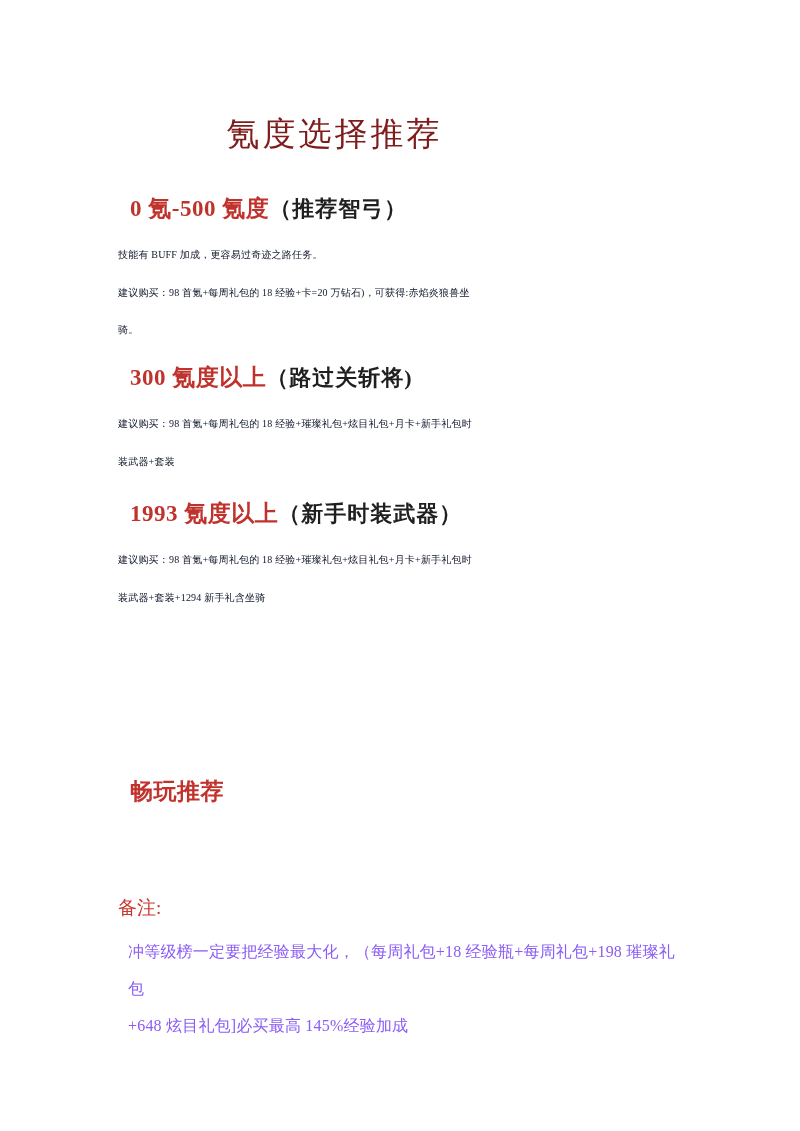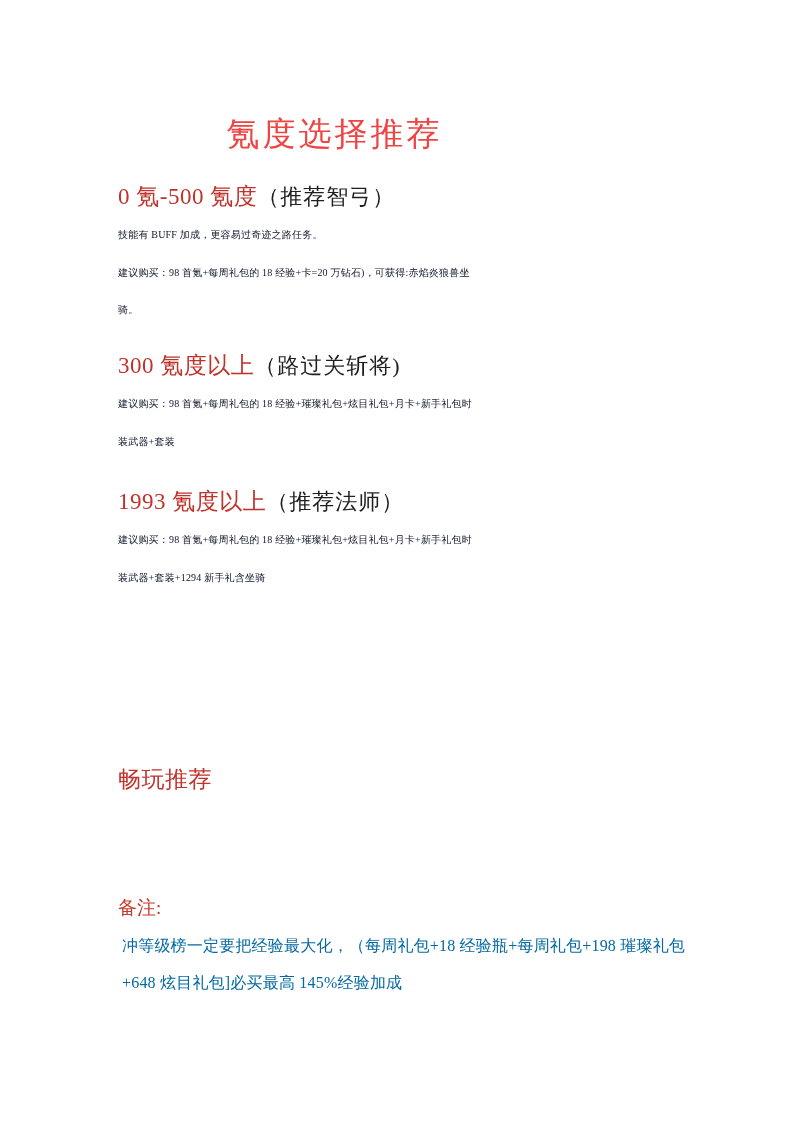--- a/index.html
+++ b/index.html
@@ -19,32 +19,32 @@
   .doc-title {
     position: absolute;
     top: 92px;
     left: 0;
     width: 669px;
     text-align: center;
     font-size: 33px;
     line-height: 40px;
     letter-spacing: 3px;
     font-weight: 400;
-    color: #ef4444;
+    color: #7f1d1d;
   }
   .sec {
     position: absolute;
     left: 118px;
     width: 572px;
   }
   .sec .head {
-    margin: 0;
+    margin: 12px;
     font-size: 23px;
     line-height: 30px;
-    font-weight: 400;
+    font-weight: 700;
     color: #C0322C;
     letter-spacing: 0.5px;
   }
   .sec .head .head-black {
     color: #1f1f1f;
     font-size: 22px;
     letter-spacing: 1px;
   }
   .sec .body {
     margin: 4px 8px 0 0;
@@ -61,24 +61,24 @@
   .sec-5 { top: 765px; }
   .sec-note { top: 893px; }
   .sec-note .note-label {
     margin: 0;
     font-size: 19px;
     line-height: 30px;
     font-weight: 400;
     color: #C8392F;
   }
   .sec-note .note-body {
-    margin: 4px;
+    margin: 10px;
     font-size: 16px;
     line-height: 37px;
-    color: #0369a1;
+    color: #8b5cf6;
     white-space: pre-line;
     letter-spacing: 0.2px;
   }
 </style>
 </head>
 <body>
 
 <div class="page">
 
   <h1 class="doc-title">氪度选择推荐</h1>
@@ -90,21 +90,21 @@
 骑。</p>
   </div>
 
   <div class="sec sec-2">
     <h2 class="head"><span>300 氪度以上</span><span class="head-black">（路过关斩将)</span></h2>
     <p class="body">建议购买：98 首氪+每周礼包的 18 经验+璀璨礼包+炫目礼包+月卡+新手礼包时
 装武器+套装</p>
   </div>
 
   <div class="sec sec-3">
-    <h2 class="head"><span>1993 氪度以上</span><span class="head-black">（推荐法师）</span></h2>
+    <h2 class="head"><span>1993 氪度以上</span><span class="head-black">（新手时装武器）</span></h2>
     <p class="body">建议购买：98 首氪+每周礼包的 18 经验+璀璨礼包+炫目礼包+月卡+新手礼包时
 装武器+套装+1294 新手礼含坐骑</p>
   </div>
 
 
   <div class="sec sec-5">
     <h2 class="head"><span>畅玩推荐</span><span class="head-black"></span></h2>
   </div>
 
   <div class="sec sec-note">

